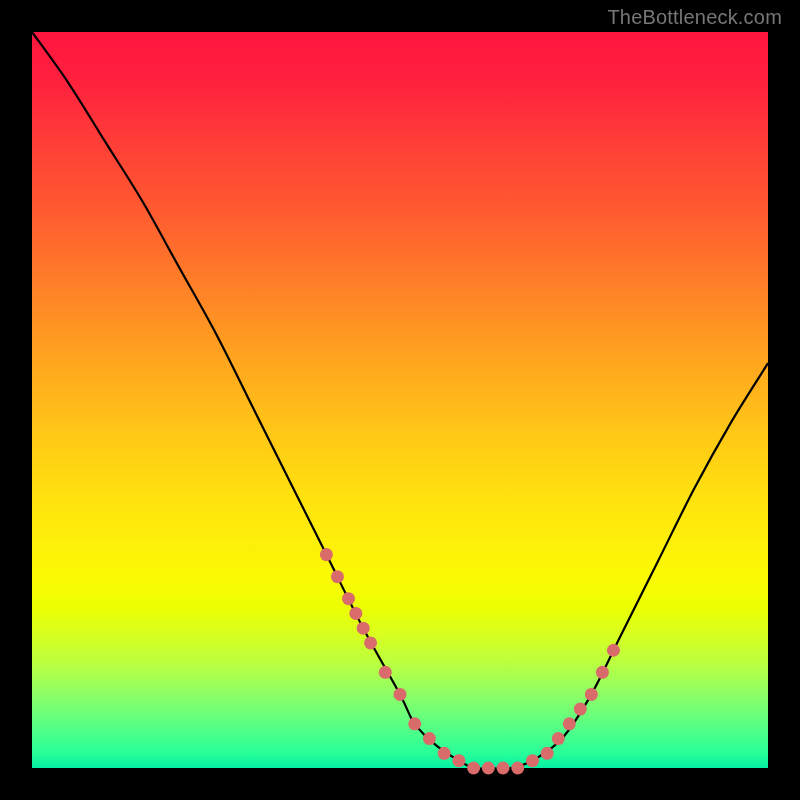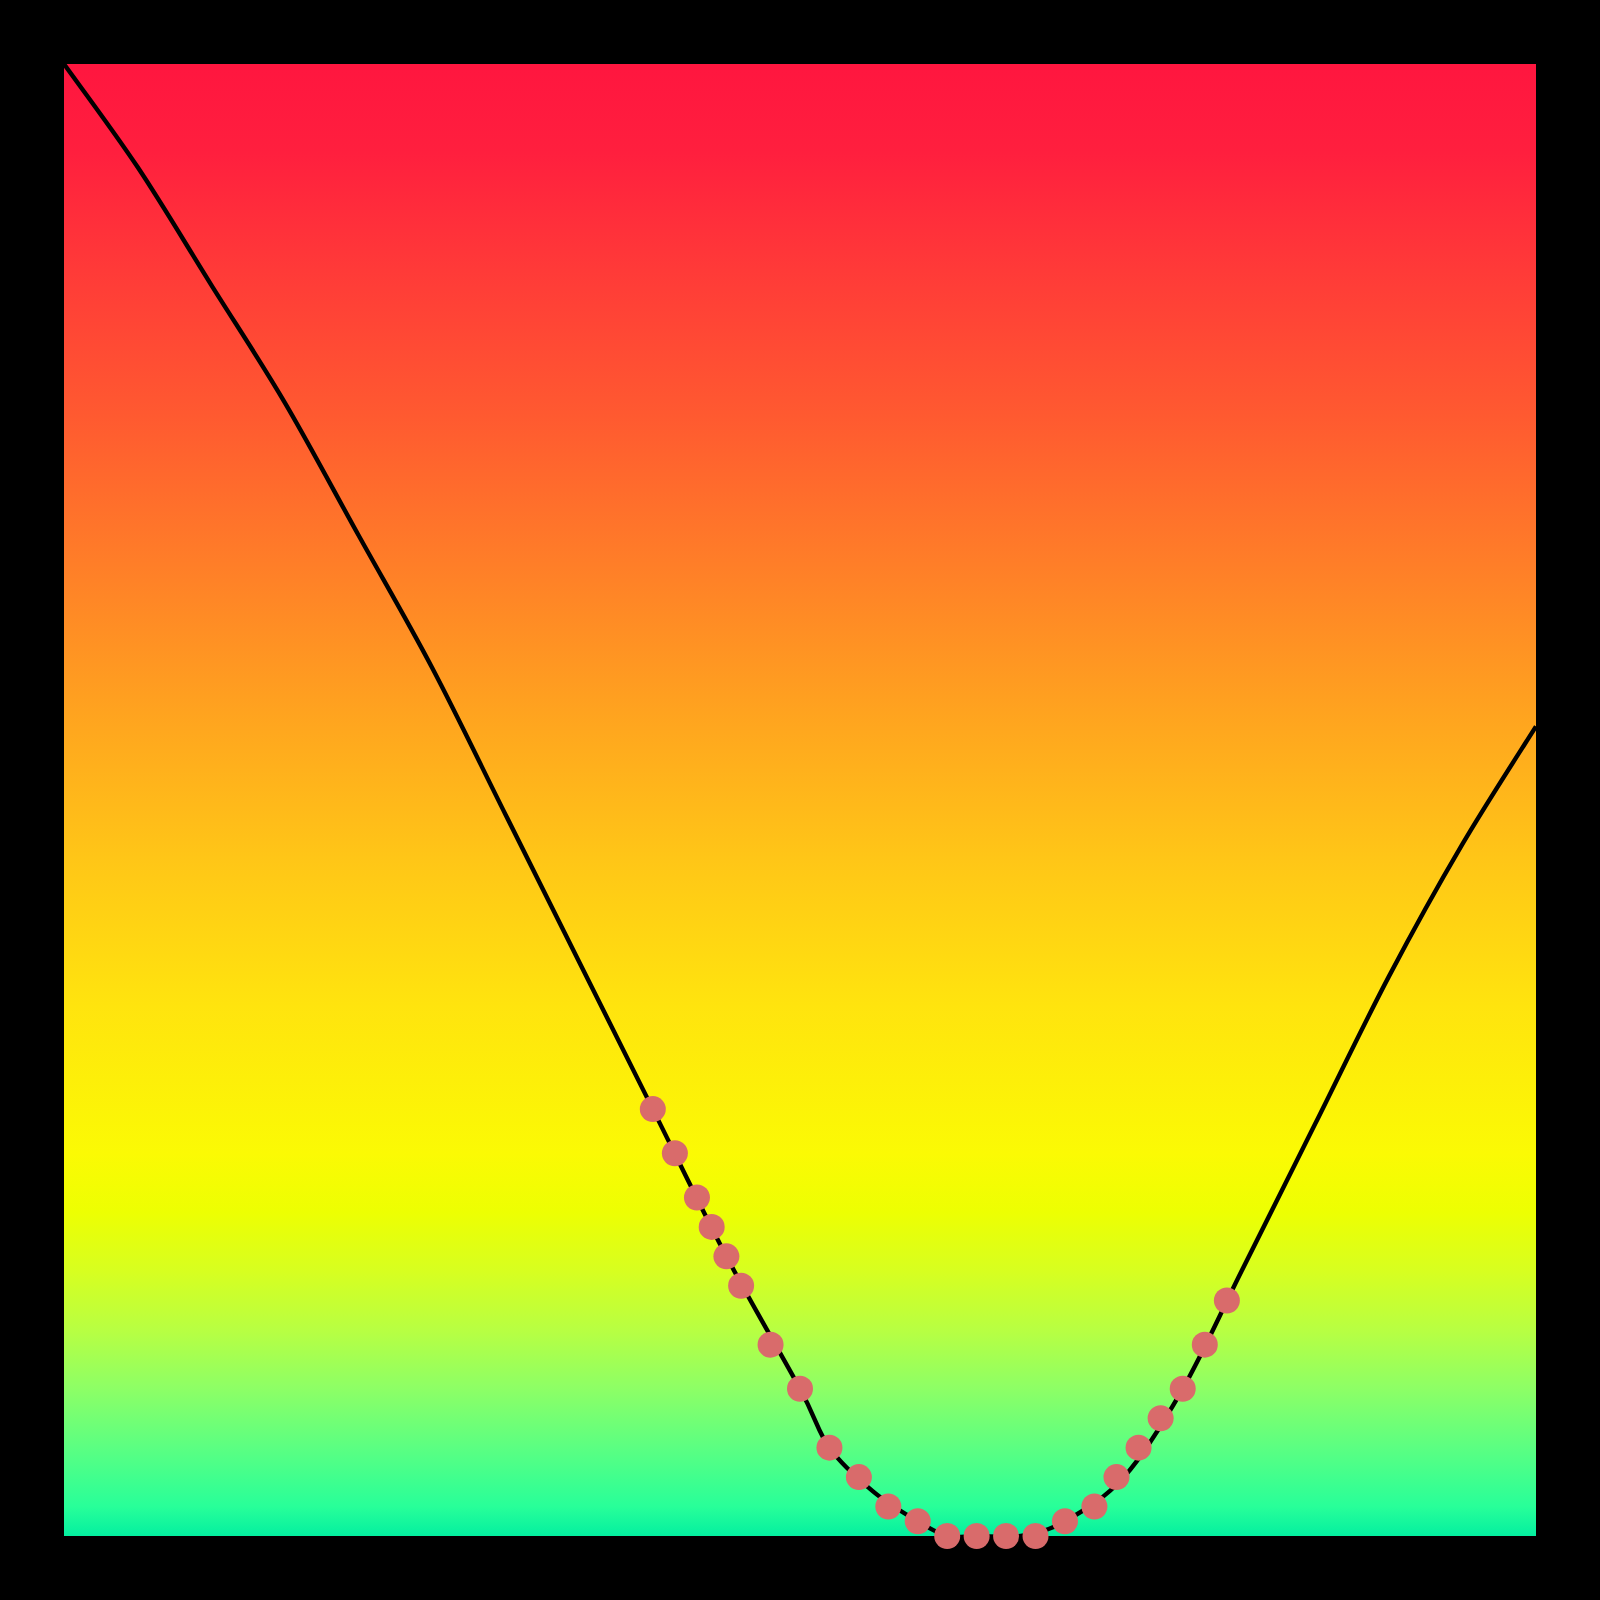--- a/index.html
+++ b/index.html
@@ -59,20 +59,21 @@
     left: 0;
     width: 736px;
     height: 736px;
     overflow: visible;
   }
 </style>
 </head>
 <body>
 
 <div class="frame">
+  <div class="watermark">TheBottleneck.com</div>
   <div class="plot-area">
     <svg class="curve" viewBox="0 0 736 736">
       <g id="curve-path-group">
           <path d="M 0 0 C 6.133333333333334 8.586666666666664, 24.53333333333334 33.11999999999999, 36.800000000000004 51.51999999999998 C 49.06666666666667 69.91999999999997, 61.33333333333334 90.77333333333331, 73.60000000000001 110.39999999999998 C 85.86666666666667 130.02666666666664, 98.13333333333333 148.42666666666665, 110.39999999999999 169.27999999999997 C 122.66666666666666 190.1333333333333, 134.93333333333334 213.43999999999997, 147.20000000000002 235.51999999999998 C 159.4666666666667 257.6, 171.73333333333335 278.4533333333334, 184 301.76000000000005 C 196.26666666666665 325.0666666666667, 208.53333333333333 350.8266666666667, 220.79999999999998 375.36 C 233.06666666666663 399.8933333333333, 245.3333333333333 424.4266666666667, 257.59999999999997 448.96 C 269.8666666666666 473.4933333333333, 282.1333333333334 498.02666666666664, 294.40000000000003 522.56 C 306.6666666666667 547.0933333333332, 318.93333333333334 572.8533333333332, 331.2 596.16 C 343.46666666666664 619.4666666666667, 359.4133333333333 646.4533333333333, 368 662.4 C 376.5866666666667 678.3466666666667, 376.5866666666667 683.2533333333333, 382.72 691.84 C 388.85333333333335 700.4266666666667, 397.44 707.7866666666666, 404.8 713.92 C 412.16 720.0533333333333, 420.74666666666667 724.96, 426.88 728.64 C 433.0133333333333 732.3199999999999, 436.69333333333327 734.7733333333333, 441.59999999999997 736 C 446.50666666666666 737.2266666666667, 450.18666666666667 736, 456.32 736 C 462.4533333333333 736, 471.04 737.2266666666667, 478.40000000000003 736 C 485.76000000000005 734.7733333333333, 491.8933333333334 733.5466666666666, 500.48 728.64 C 509.06666666666666 723.7333333333333, 520.1066666666666 717.5999999999999, 529.92 706.56 C 539.7333333333333 695.52, 549.5466666666666 679.5733333333333, 559.36 662.4 C 569.1733333333334 645.2266666666667, 577.7600000000001 625.6, 588.8000000000001 603.52 C 599.84 581.4399999999999, 613.3333333333334 554.4533333333333, 625.6 529.92 C 637.8666666666667 505.38666666666666, 650.1333333333333 479.62666666666667, 662.4 456.32 C 674.6666666666666 433.0133333333333, 686.9333333333333 410.9333333333334, 699.1999999999999 390.08000000000004 C 711.4666666666666 369.2266666666667, 729.8666666666667 341.0133333333333, 736 331.2" fill="none" stroke="#000000" stroke-width="2.2"></path>
         </g>
       <g id="dots-group">
           <circle cx="294.40000000000003" cy="522.56" r="6.5" fill="#d96b6b"></circle>
           <circle cx="305.44" cy="544.64" r="6.5" fill="#d96b6b"></circle>
           <circle cx="316.48" cy="566.72" r="6.5" fill="#d96b6b"></circle>
           <circle cx="323.84" cy="581.44" r="6.5" fill="#d96b6b"></circle>

